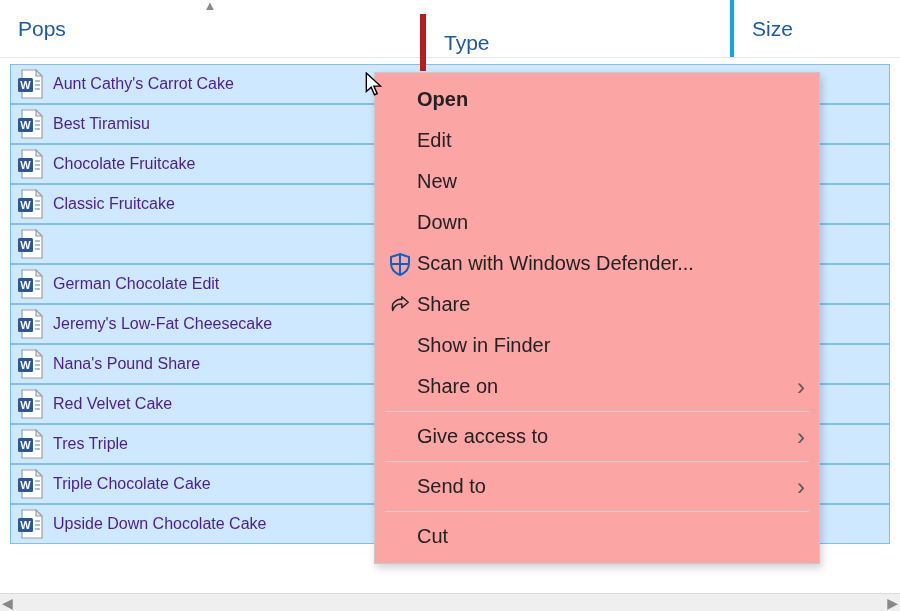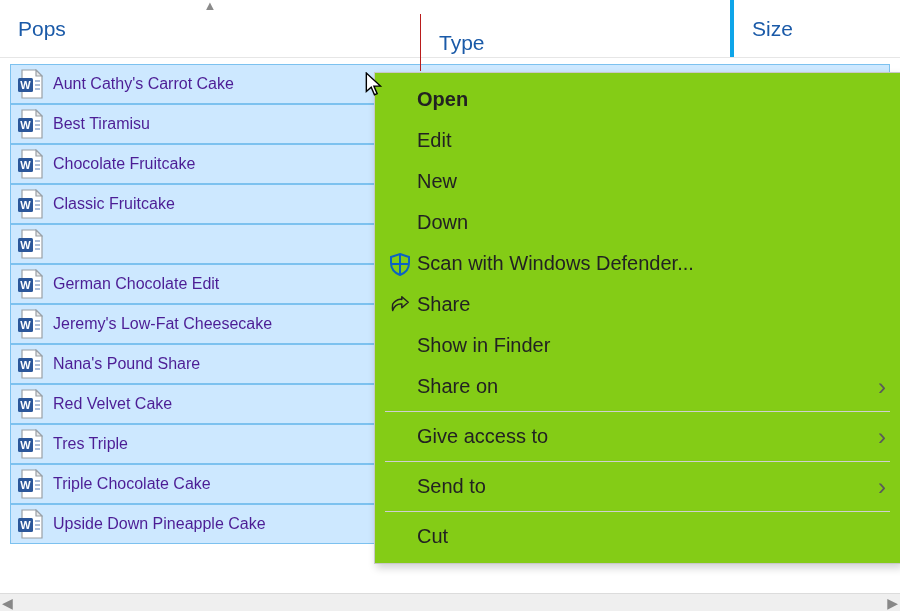--- a/index.html
+++ b/index.html
@@ -25,21 +25,21 @@
   .col-header .col {
     color: #1a5aa8;
     font-size: 21px;
     padding: 0 18px;
     display: flex;
     align-items: center;
     height: 100%;
     position: relative;
   }
   .col-name  { width: 420px; }
-  .col-type  { width: 310px; border-left: 1px solid #b91c1c; margin-top: 28px; }
+  .col-type  { width: 310px; border-left: 6px solid #b91c1c; margin-top: 28px; }
   .col-size  { flex: 1;      border-left: 4px solid #0ea5e9; }
   .sort-caret {
     position: absolute;
     top: -2px;
     left: 50%;
     transform: translateX(-50%);
     color: #8a8a8a;
     font-size: 13px;
   }
 
@@ -66,22 +66,22 @@
   .file-row .file-name {
     font-size: 16px;
     color: #4c1d95;
   }
 
   
   .context-menu {
     position: absolute;
     left: 374px;
     top: 72px;
-    width: 527px;
-    background: #84cc16;
+    width: 446px;
+    background: #fca5a5;
     border: 1px solid #c8c8c8;
     box-shadow: 2px 4px 8px rgba(0,0,0,0.18);
     padding: 6px 0;
   }
   .menu-item {
     display: flex;
     align-items: center;
     height: 41px;
     padding: 0 14px 0 8px;
     font-size: 20px;
@@ -287,21 +287,21 @@
     <div class="file-row selected">
       <span class="doc-icon"><svg viewBox="0 0 26 30" width="26" height="30">
     <path d="M5 1 H19 L25 7 V29 H5 Z" fill="#ffffff" stroke="#9aa0a6" stroke-width="1.2"></path>
     <path d="M19 1 V7 H25 Z" fill="#e9e9e9" stroke="#9aa0a6" stroke-width="1.2"></path>
     <rect x="1" y="9" width="15" height="14" rx="1.5" fill="#2b579a"></rect>
     <text x="8.5" y="20" text-anchor="middle" font-family="Segoe UI,Arial" font-size="11" font-weight="700" fill="#ffffff">W</text>
     <line x1="18" y1="12" x2="23" y2="12" stroke="#7f9bc4" stroke-width="1.3"></line>
     <line x1="18" y1="16" x2="23" y2="16" stroke="#7f9bc4" stroke-width="1.3"></line>
     <line x1="18" y1="20" x2="23" y2="20" stroke="#7f9bc4" stroke-width="1.3"></line>
   </svg></span>
-      <span class="file-name">Upside Down Pineapple Cake</span>
+      <span class="file-name">Upside Down Chocolate Cake</span>
     </div>
   </div>
 
 <div class="context-menu" id="context-menu">
     <div class="menu-item bold">
       <span class="menu-icon"></span>
       <span class="menu-label">Open</span>
     </div>
     <div class="menu-item">
       <span class="menu-icon"></span>

